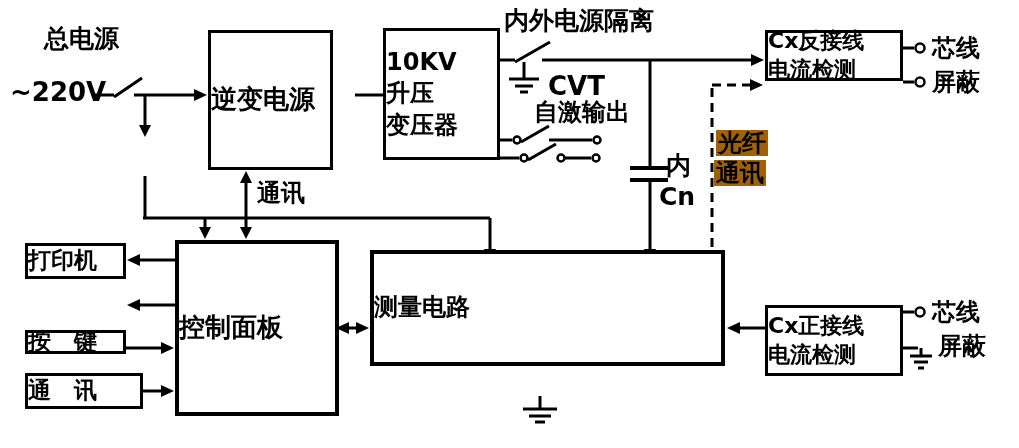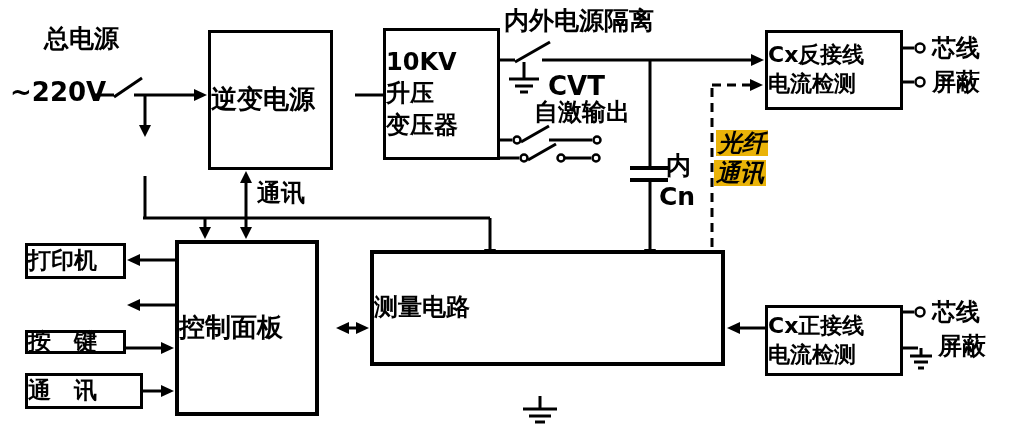--- a/index.html
+++ b/index.html
@@ -9,21 +9,21 @@
     overflow:hidden;
   }
   svg.wires{position:absolute;left:0;top:0;}
   .box{
     position:absolute;border:3px solid #000;background:#fff;box-sizing:border-box;
     display:flex;flex-direction:column;align-items:flex-start;justify-content:center;
     font-weight:bold;text-align:center;line-height:1.3;
   }
   .box.thick{border-width:4px;}
   .lbl{position:absolute;font-weight:bold;white-space:nowrap;line-height:1;}
-  .lbl.masked{background:#eab308;padding:1px 2px;font-style:italic;}
+  .lbl.masked{background:#a16207;padding:1px 2px;}
 </style>
 </head>
 <body>
 
 <div class="stage">
 
   <svg class="wires" width="1019" height="448" viewBox="0 0 1019 448">
     <g stroke="#000" stroke-width="3" fill="none">
 
       <line x1="95" y1="95" x2="114" y2="95"></line>
@@ -131,39 +131,39 @@
   <div class="box" style="left:208px;top:30px;width:125px;height:140px;font-size:26px">
     <span>逆变电源</span>
   </div>
 
   <div class="box" style="left:383px;top:28px;width:117px;height:132px;font-size:24px">
     <span>10KV</span>
     <span>升压</span>
     <span>变压器</span>
   </div>
 
-  <div class="box" style="left:765px;top:30px;width:138px;height:80px;font-size:22px">
+  <div class="box" style="left:765px;top:30px;width:138px;height:51px;font-size:22px">
     <span>Cx反接线</span>
     <span>电流检测</span>
   </div>
 
   <div class="box" style="left:25px;top:243px;width:101px;height:36px;font-size:23px">
     <span>打印机</span>
   </div>
 
 
   <div class="box" style="left:25px;top:330px;width:101px;height:24px;font-size:23px">
     <span>按　键</span>
   </div>
 
   <div class="box" style="left:25px;top:373px;width:118px;height:36px;font-size:23px">
     <span>通　讯</span>
   </div>
 
-  <div class="box thick" style="left:175px;top:240px;width:144px;height:176px;font-size:26px">
+  <div class="box thick" style="left:175px;top:240px;width:164px;height:176px;font-size:26px">
     <span>控制面板</span>
   </div>
 
   <div class="box thick" style="left:370px;top:250px;width:355px;height:116px;font-size:24px">
     <span>测量电路</span>
   </div>
 
   <div class="box" style="left:765px;top:305px;width:138px;height:71px;font-size:22px">
     <span>Cx正接线</span>
     <span>电流检测</span>

